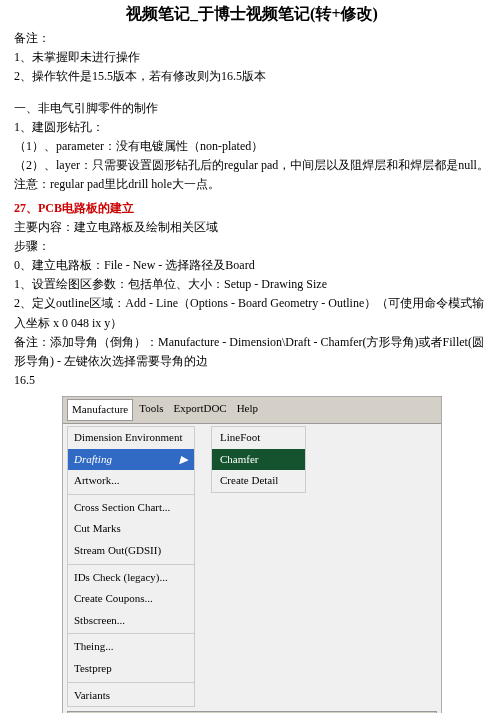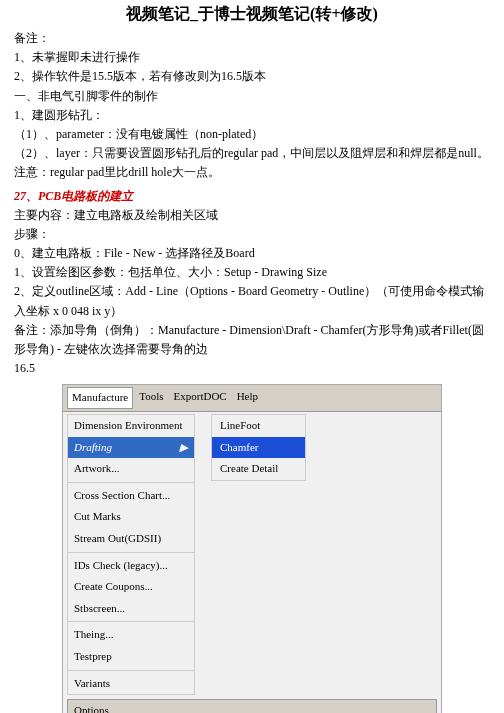--- a/index.html
+++ b/index.html
@@ -19,21 +19,20 @@
       padding: 4px 10px 4px;
     }
     .content {
       padding: 0 14px 10px;
       font-size: 12px;
       line-height: 1.6;
     }
     .section-header {
       color: #cc0000;
       font-weight: bold;
-      font-style: italic;
     }
     .normal-text {
       white-space: pre-wrap;
       word-break: break-all;
     }
 
     
     .menu-screenshot {
       margin: 6px auto;
       border: 1px solid #aaa;
@@ -95,21 +94,21 @@
       font-size: 11px;
       width: 95px;
       z-index: 10;
     }
     .menu-right .menu-item {
       padding: 2px 8px;
       display: flex;
       align-items: center;
     }
     .menu-right .menu-item.selected {
-      background: #1d4ed8;
+      background: #14532d;
       color: #fff;
     }
     .menu-separator {
       border-top: 1px solid #ccc;
       margin: 2px 0;
     }
     .options-bar {
       background: #d4d0c8;
       border: 1px solid #999;
       padding: 2px 6px;
@@ -122,21 +121,21 @@
   </style>
 </head>
 <body>
 
 <div class="page-title">视频笔记_于博士视频笔记(转+修改)</div>
 
 <div class="content">
   <div class="normal-text">备注：
 1、未掌握即未进行操作
 2、操作软件是15.5版本，若有修改则为16.5版本</div>
-  <div class="normal-text" style="margin-top:0;">一、非电气引脚零件的制作
+  <div class="normal-text" style="margin-top:12px;">一、非电气引脚零件的制作
 1、建圆形钻孔：
 （1）、parameter：没有电镀属性（non-plated）
 （2）、layer：只需要设置圆形钻孔后的regular pad，中间层以及阻焊层和和焊层都是null。
 注意：regular pad里比drill hole大一点。</div>
 
   <div class="section-header" style="margin-top:4px;">27、PCB电路板的建立</div>
   <div class="normal-text">主要内容：建立电路板及绘制相关区域
 步骤：
 0、建立电路板：File - New - 选择路径及Board
 1、设置绘图区参数：包括单位、大小：Setup - Drawing Size

